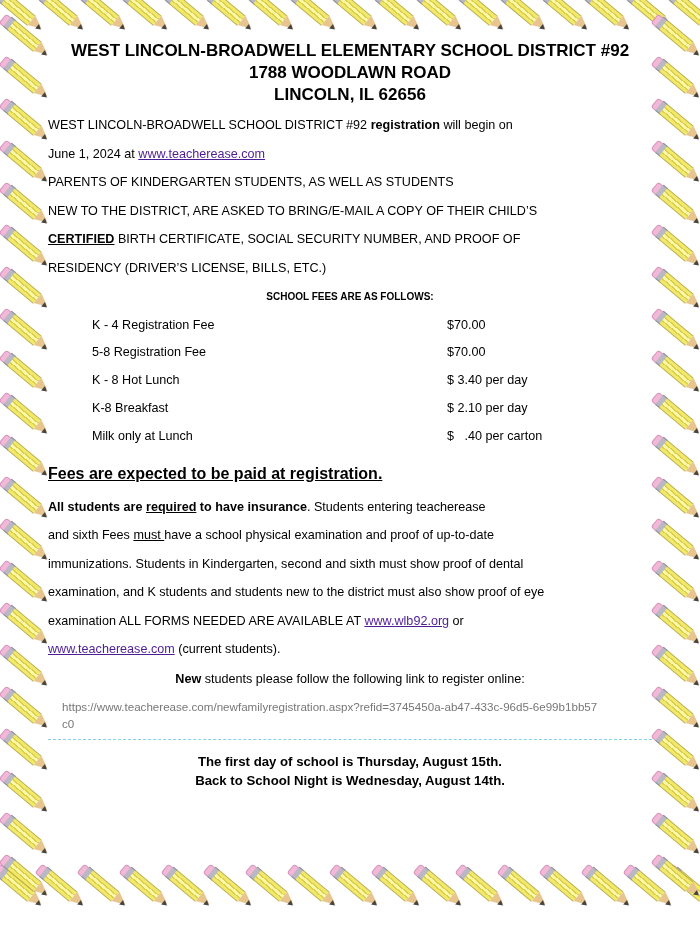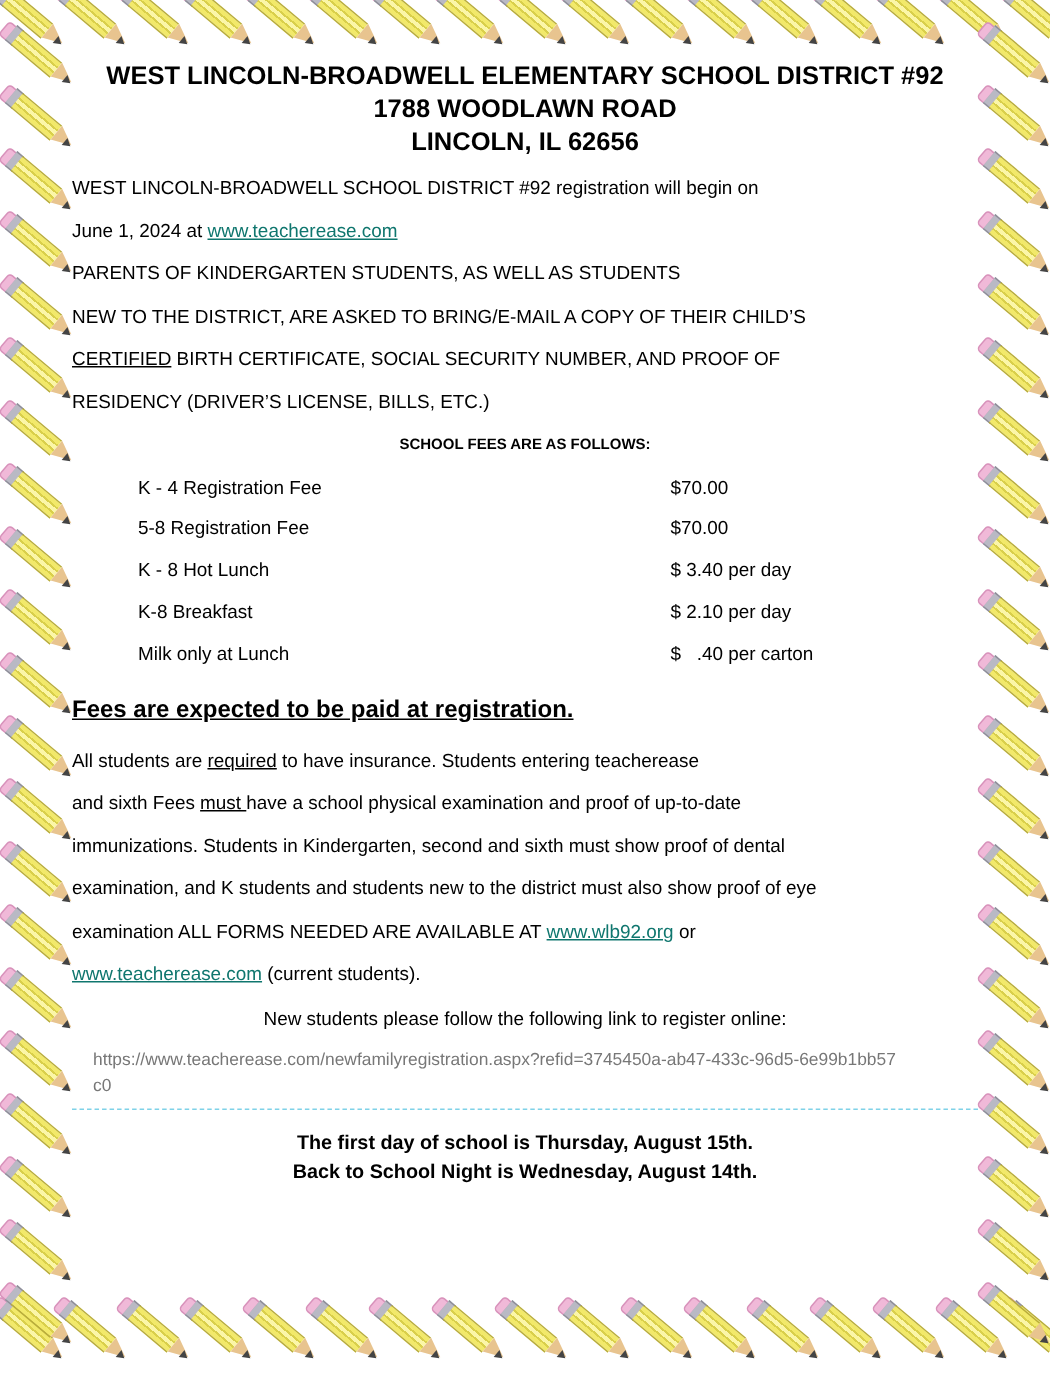--- a/index.html
+++ b/index.html
@@ -114,24 +114,24 @@
 
   .para {
     font-size: 12.6px;
     line-height: 2.26;
     margin: 0;
   }
   .para.top {
     line-height: 2.26;
   }
   a.link {
-    color: #0f766e;
+    color: #4c1d95;
     text-decoration: underline;
   }
-  .bold { font-weight: normal; text-align: right; }
+  .bold { font-weight: bold; text-align: right; }
   .u { text-decoration: underline; }
 
   .fees-head {
     text-align: center;
     font-weight: bold;
     font-size: 10px;
     margin-top: 10px;
     margin-bottom: 9px;
   }
   table.fees {

